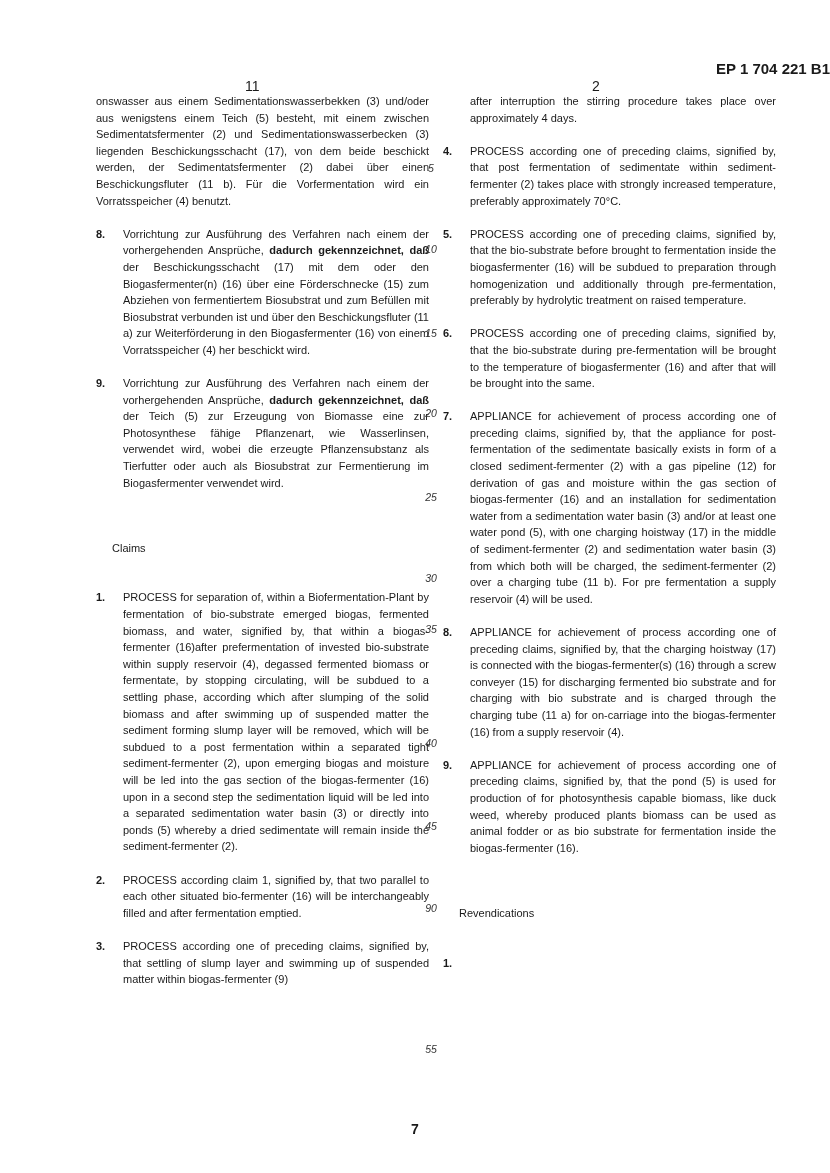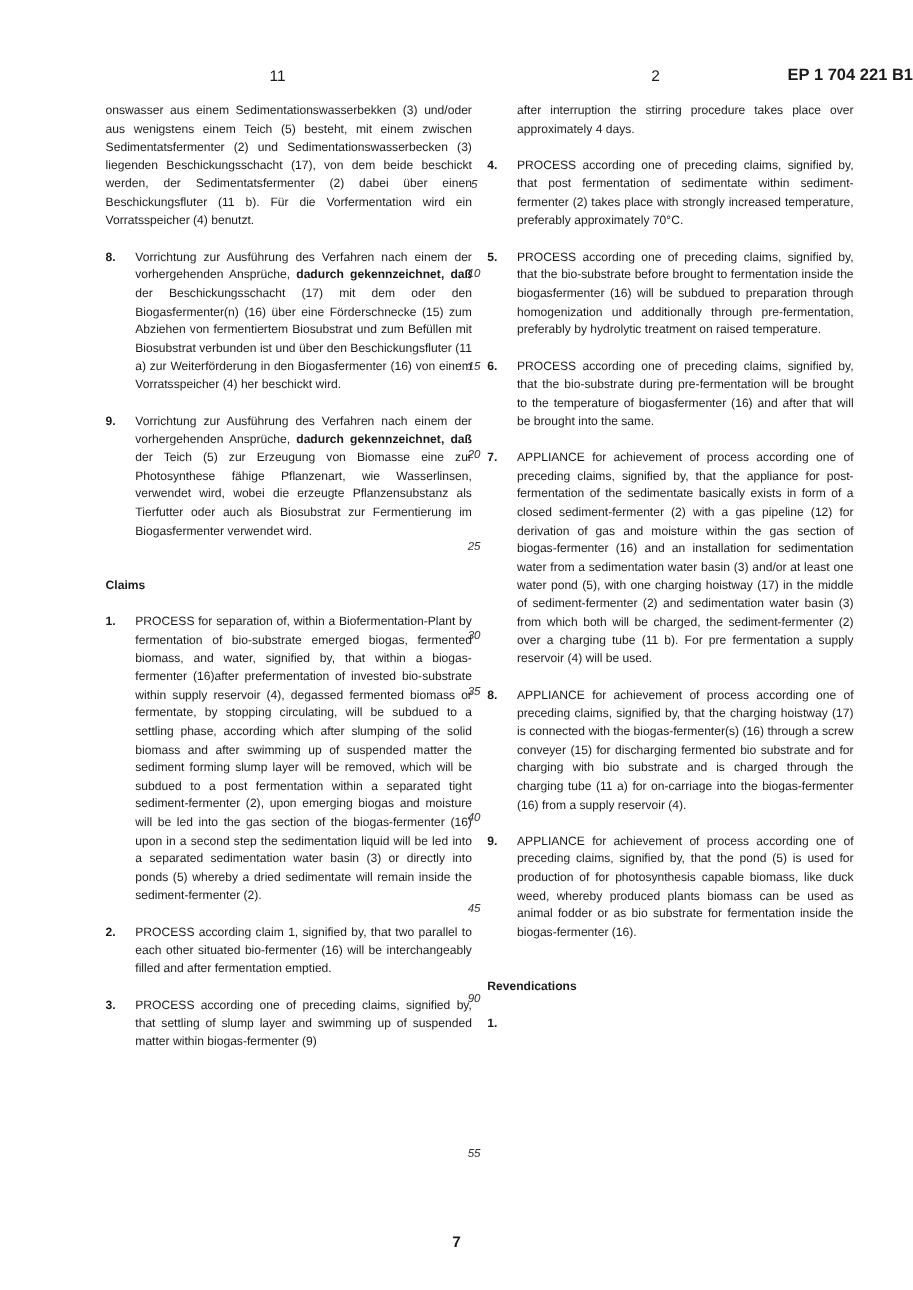--- a/index.html
+++ b/index.html
@@ -1,30 +1,30 @@
 <!DOCTYPE html>
 <html><head>
 <meta charset="utf-8">
 <style>
   html, body { margin: 0; padding: 0; background: #ffffff; }
   body { width: 830px; height: 1173px; position: relative; overflow: hidden;
          font-family: "Liberation Sans", sans-serif; color: #1a1a1a; }
-  .hdr { position: absolute; top: 61px; font-size: 14px; text-align: center; }
+  .hdr { position: absolute; top: 78px; font-size: 14px; text-align: center; }
   .hdr-left { left: 245px; }
   .hdr-right { left: 592px; }
   .hdr-title { left: 0; width: 830px; text-align: right; font-weight: bold; font-size: 15px; top: 60px; }
   .col { position: absolute; top: 93px; width: 333px; font-size: 11px; line-height: 16.6px; }
   .col-left { left: 96px; }
   .col-right { left: 443px; top: 93px; }
   .para { text-align: justify; margin: 0; }
   .claim { position: relative; padding-left: 27px; text-align: justify; margin: 0; }
   .claim .num { position: absolute; left: 0; top: 0; font-weight: bold; }
   .gap { height: 16.6px; }
   .gap-lg { height: 33px; }
-  .section-title { font-weight: bold; margin: 0; }
+  .section-title { font-weight: normal; margin: 16px; }
   b { font-weight: bold; }
   .ln { position: absolute; left: 421px; font-size: 10.5px; font-style: italic; color: #333; width: 20px; text-align: center; }
   .footer { position: absolute; top: 1121px; left: 0; width: 830px; text-align: center; font-weight: bold; font-size: 14px; }
 </style>
 </head>
 <body>
 
 <div>
   <div class="hdr hdr-left">11</div>
   <div class="hdr hdr-title">EP 1 704 221 B1</div>

